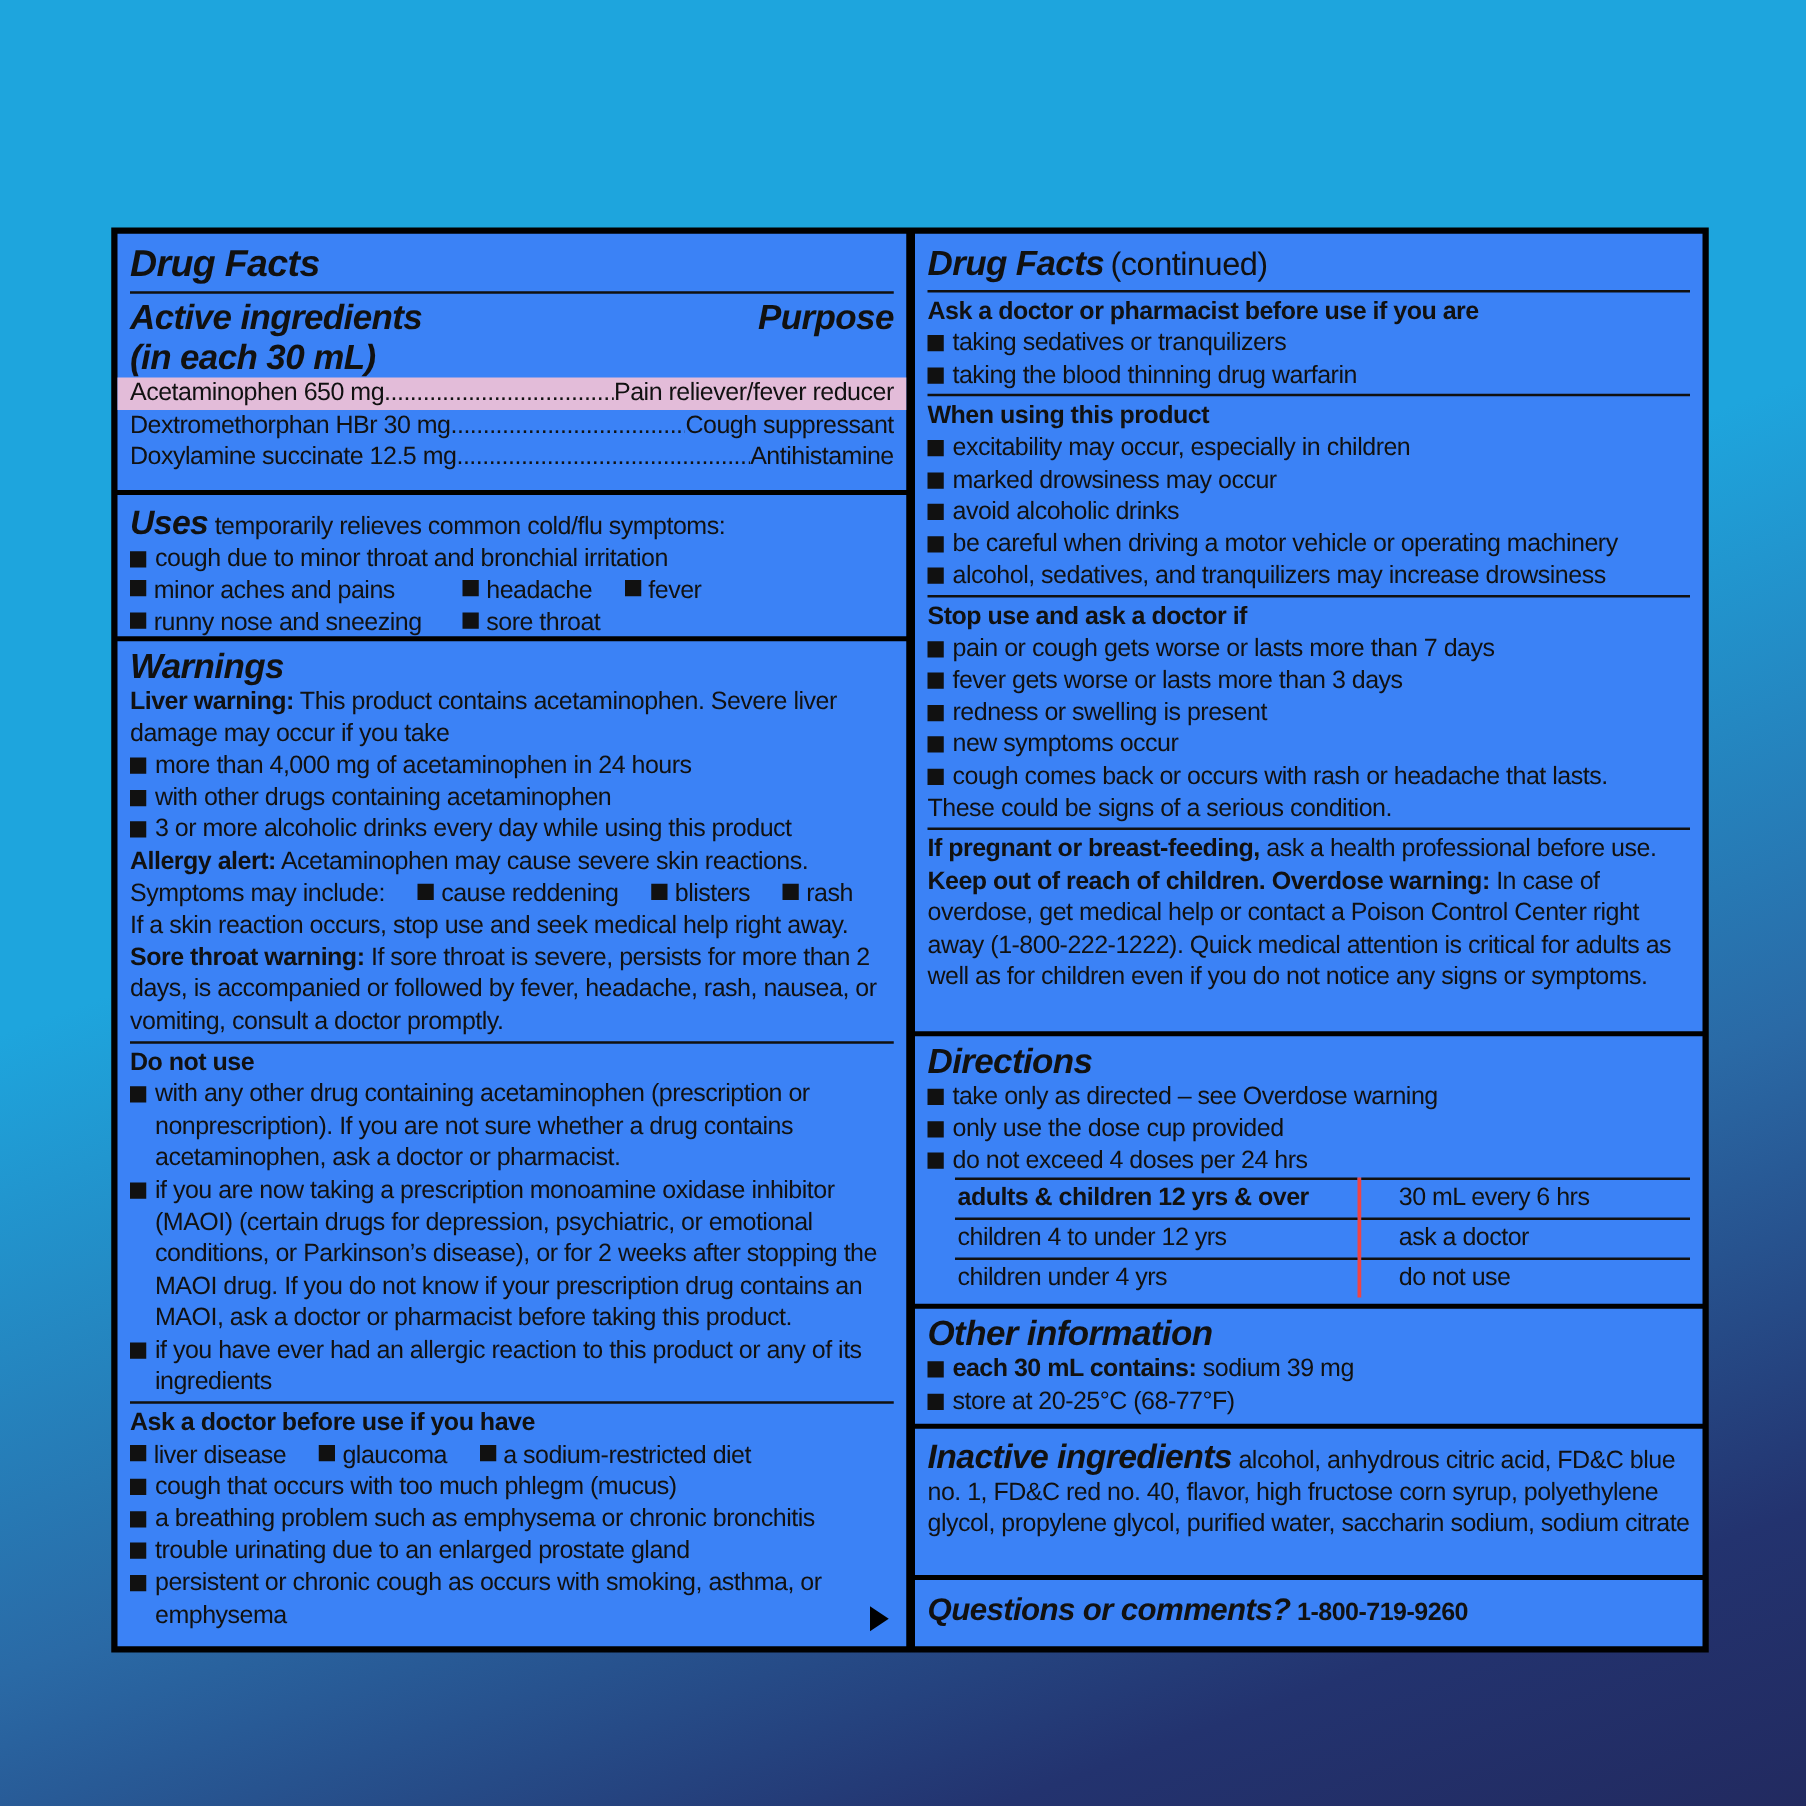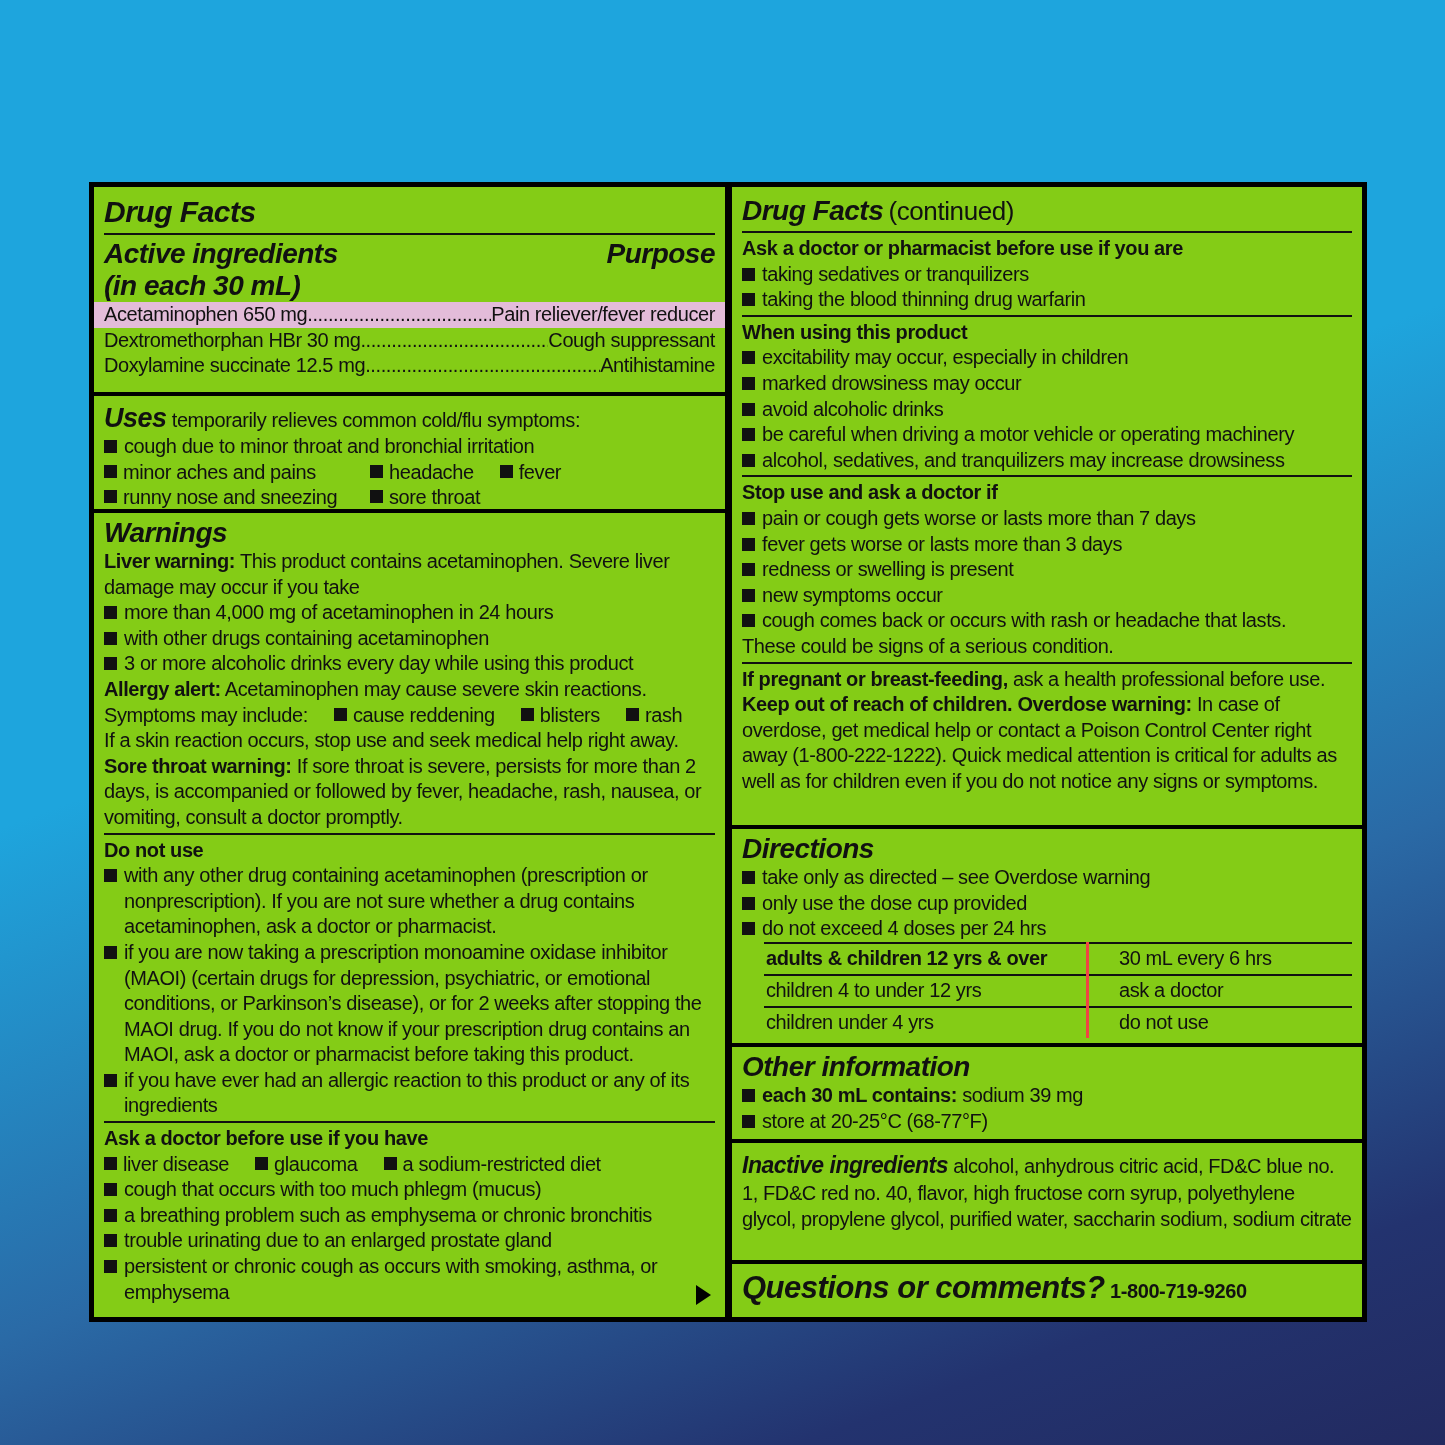--- a/index.html
+++ b/index.html
@@ -11,21 +11,21 @@
   }
   .panel {
     position: absolute; left: 89px; top: 182px; width: 1278px; height: 1140px;
     background: #000; box-sizing: border-box;
   }
   .col {
     position: absolute; top: 5px; bottom: 5px; display: flex; flex-direction: column; gap: 4px;
   }
   .col.left { left: 5px; width: 631px; }
   .col.right { left: 643px; width: 630px; }
-  .box { background: #84cc16; padding: 4px 10px 2px 10px; box-sizing: border-box; }
+  .box { background: #3b82f6; padding: 4px 10px 2px 10px; box-sizing: border-box; }
   .narrow { font-family: "Liberation Sans", sans-serif; font-size: 20px; line-height: 25.6px;
             transform-origin: left top; }
   .h-big { font-weight: bold; font-style: italic; font-size: 30px; line-height: 34px; letter-spacing: -0.5px; }
   .h-sub { font-weight: bold; font-style: italic; font-size: 28px; line-height: 32px; letter-spacing: -0.5px; }
   .b { font-weight: bold; }
   .rule { border-top: 2px solid #111; margin: 2px 0 3px 0; }
   .li { display: flex; align-items: flex-start; }
   .sq { display: inline-block; width: 13px; height: 13px; background: #111; margin: 6px 7px 0 0; flex: none; }
   .sq.inl { margin: 0 6px 0 0; vertical-align: 1px; }
   .inline-list span.item { margin-right: 26px; white-space: nowrap; }
@@ -273,22 +273,22 @@
           <span class="sq"></span>
           <span><span class="b">each 30 mL contains:</span> <span>sodium 39 mg</span></span>
         </div>
       <div class="li">
           <span class="sq"></span>
           <span>store at 20-25°C (68-77°F)</span>
         </div>
     </div>
 
     <div class="box narrow s" style="height:117px; padding-top:6px;">
-      <span class="h-sub" style="font-size:23px;">Inactive ingredients</span>
+      <span class="h-sub" style="font-size:27px;">Inactive ingredients</span>
       <span>alcohol, anhydrous citric acid, FD&amp;C blue no. 1, FD&amp;C red no. 40, flavor, high fructose corn syrup, polyethylene glycol, propylene glycol, purified water, saccharin sodium, sodium citrate</span>
     </div>
 
     <div class="box narrow s" style="flex:1; padding-top:8px;">
-      <span class="h-sub" style="font-size:31px;">Questions or comments?</span>
+      <span class="h-sub" style="font-size:25px;">Questions or comments?</span>
       <span class="b">1-800-719-9260</span>
     </div>
   </div>
 </div>
 
 </body></html>

